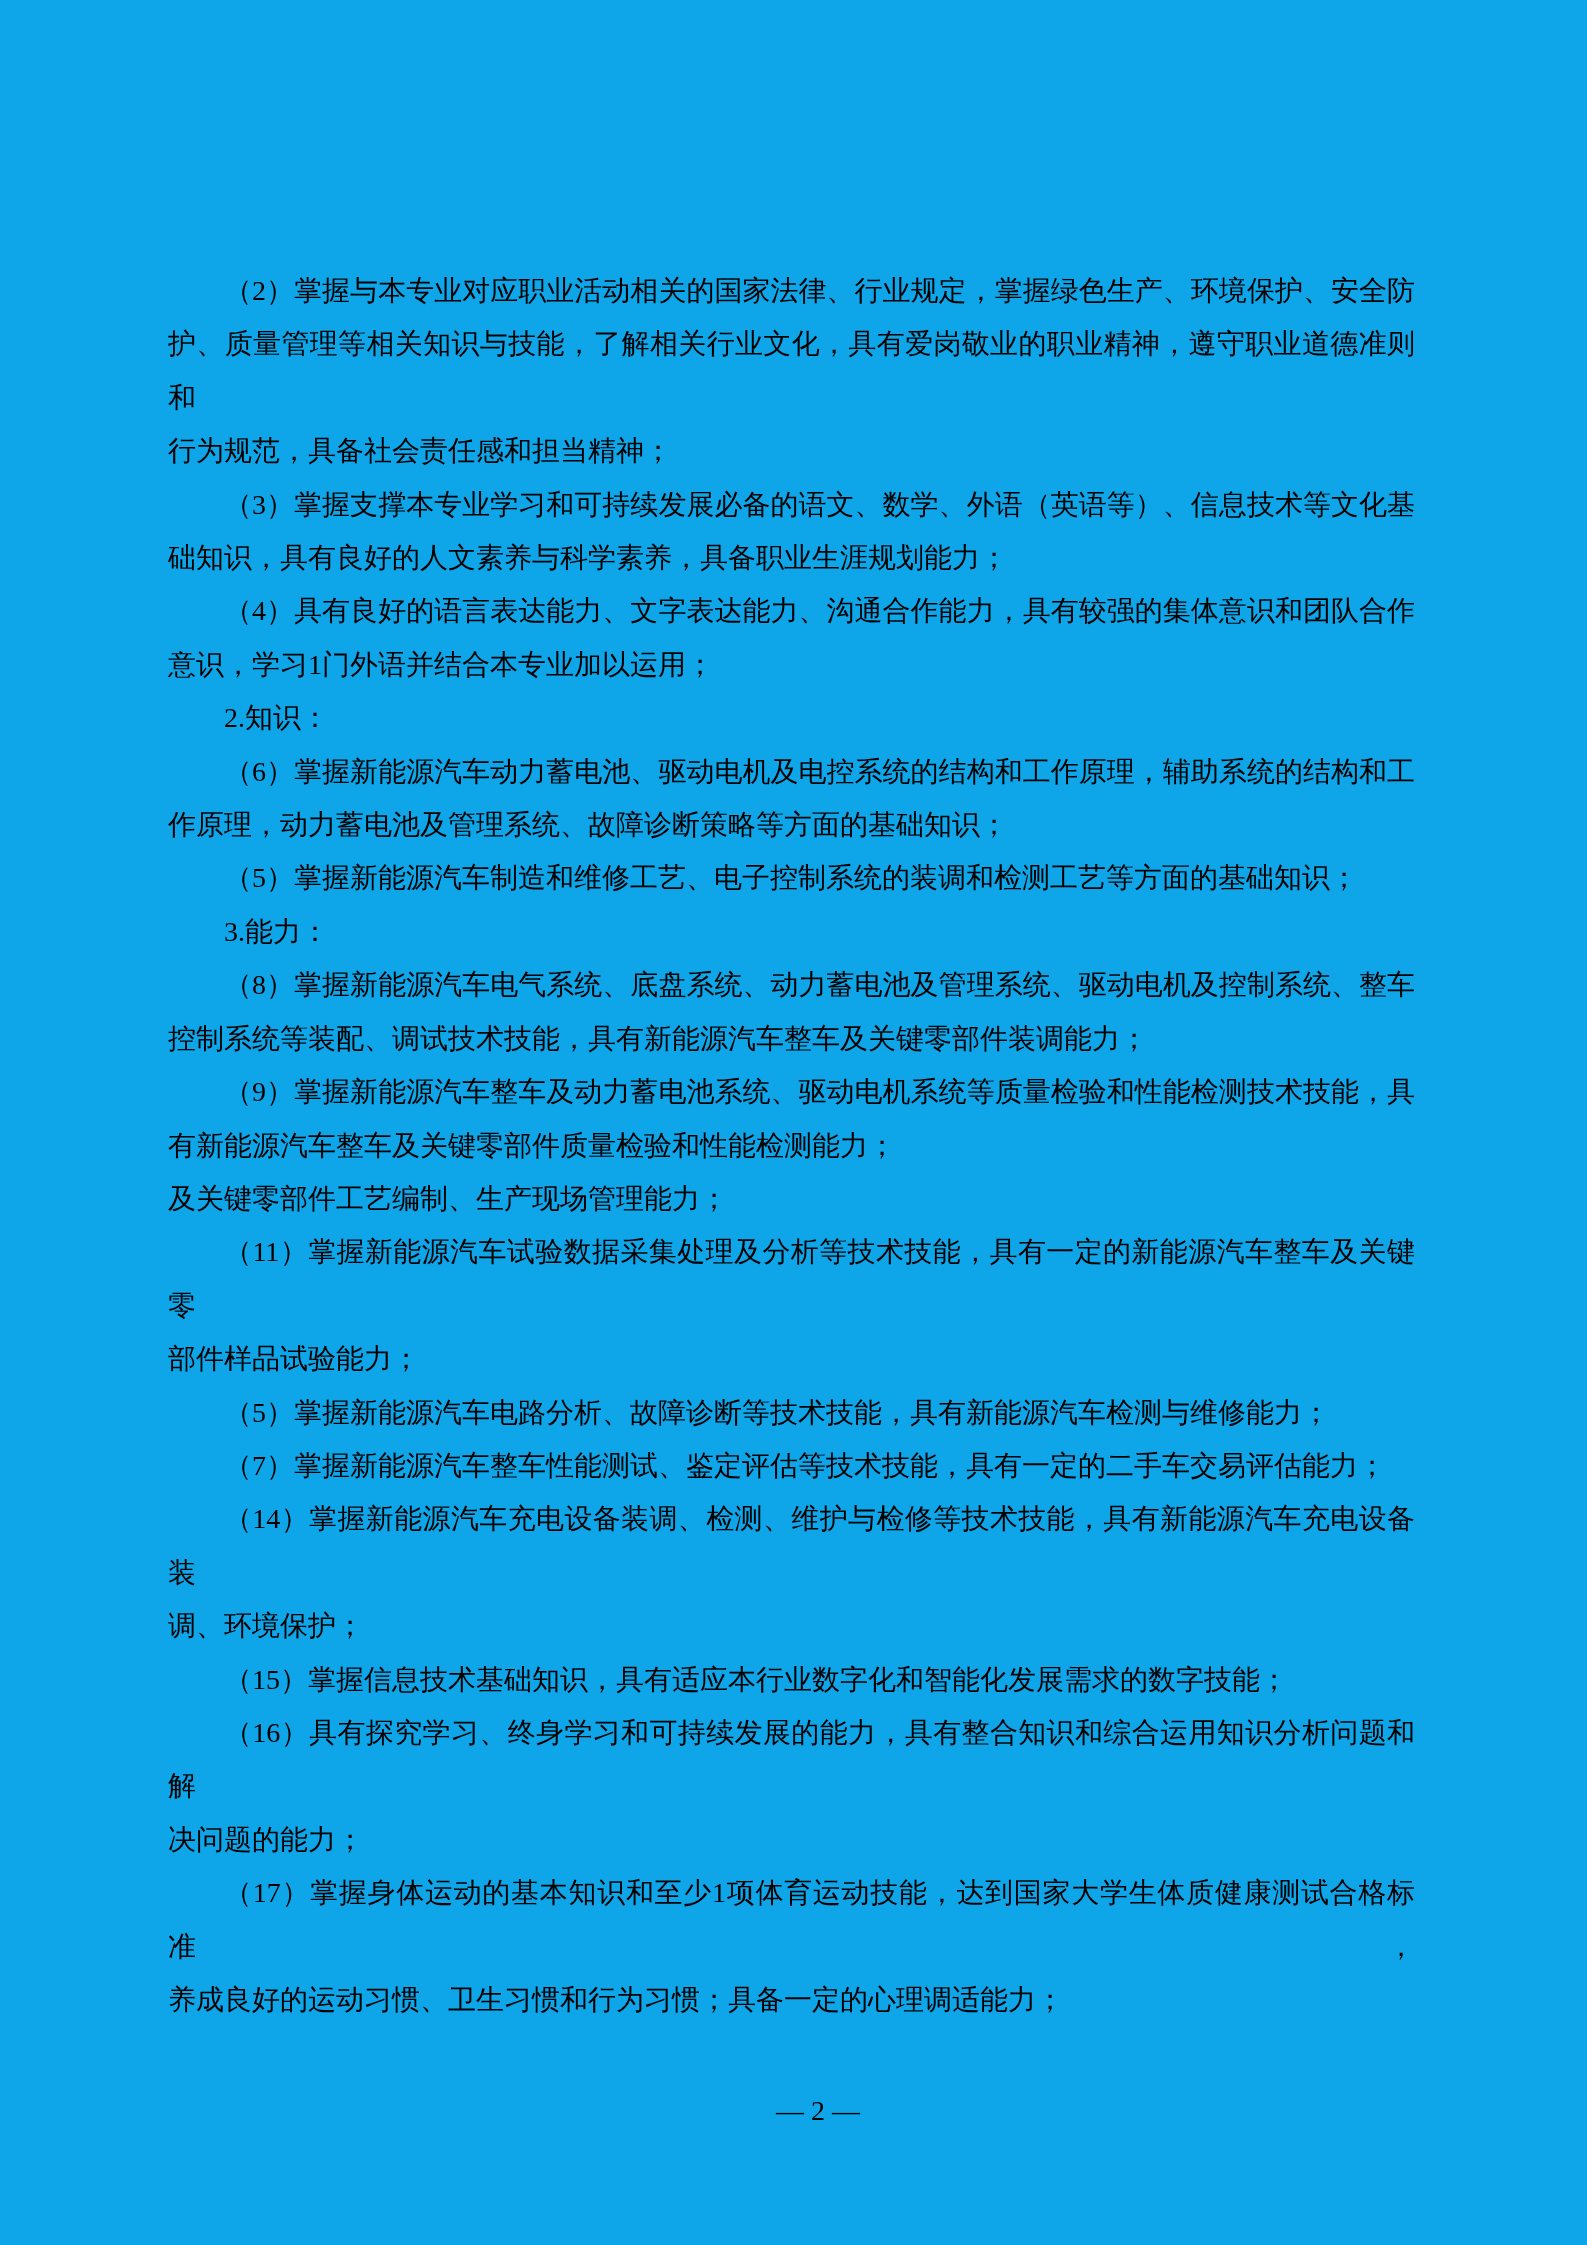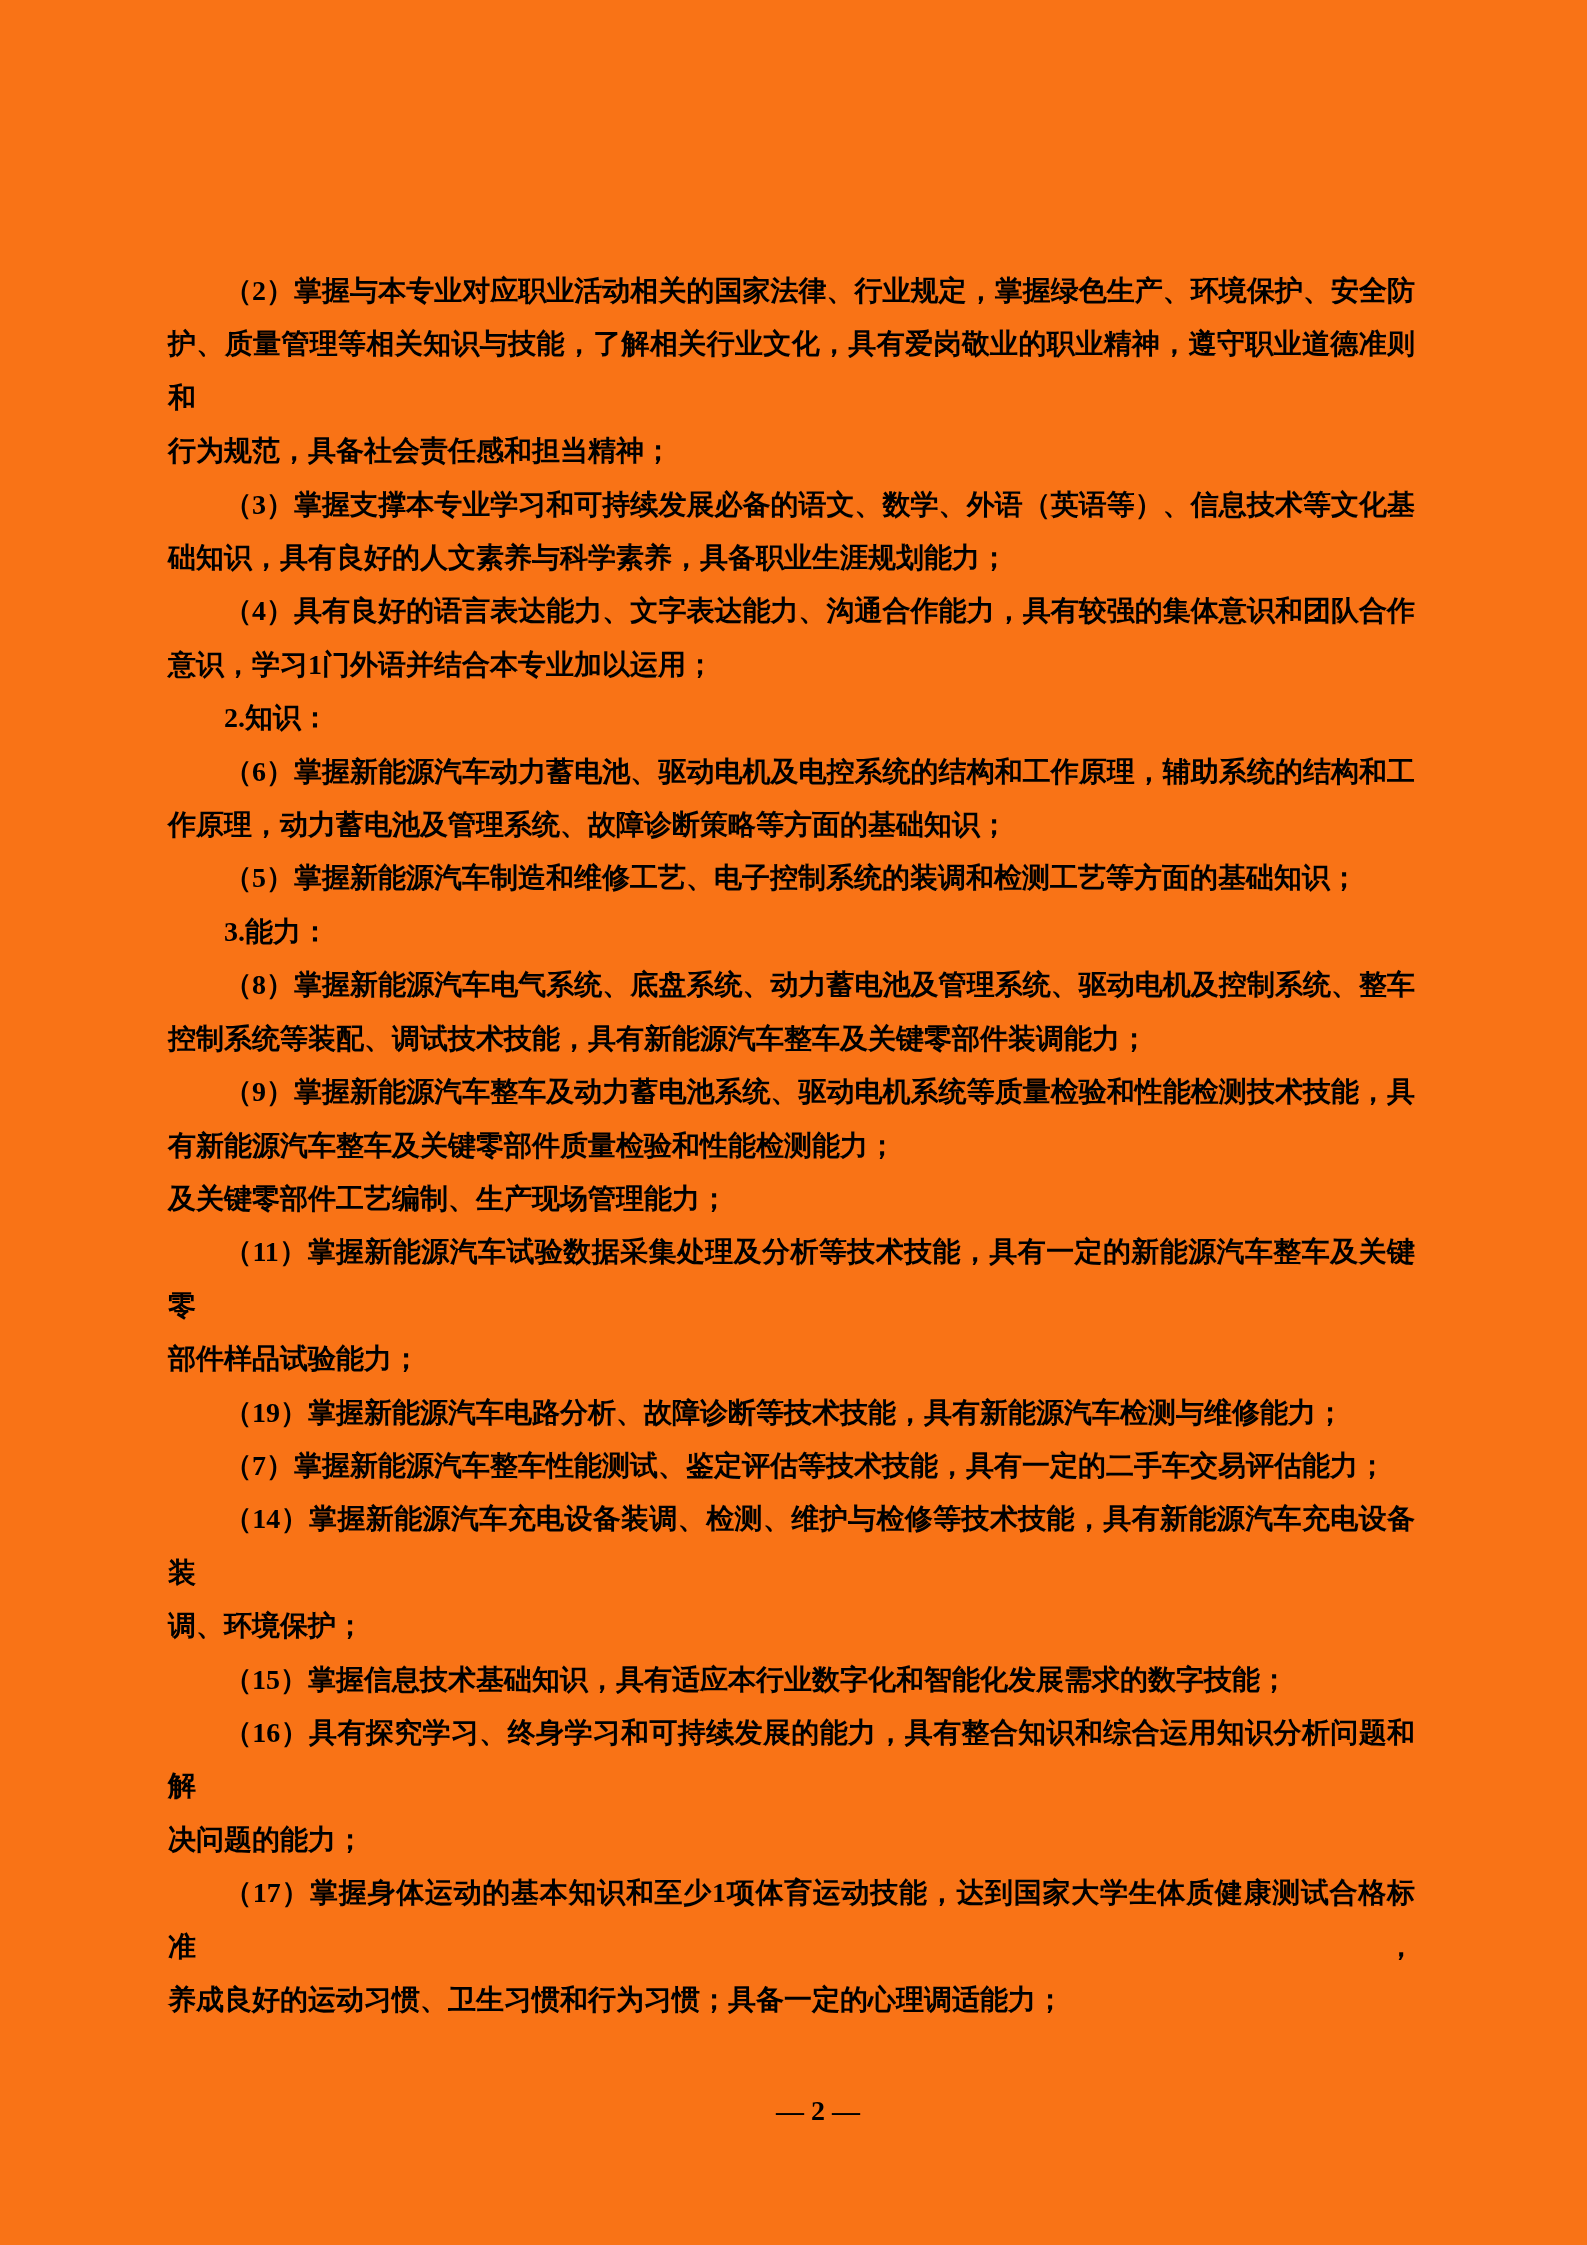--- a/index.html
+++ b/index.html
@@ -11,22 +11,21 @@
     height: 2245px;
     background: #ffffff;
     position: relative;
     overflow: hidden;
     font-family: "Liberation Serif", "DejaVu Serif", serif;
     color: #000000;
   }
   .page {
     position: absolute;
     inset: 0;
-    background: #f97316;
-    font-weight: bold;
+    background: #0ea5e9;
   }
   .content {
     position: absolute;
     left: 168px;
     top: 264px;
     width: 1247px;
     font-size: 28px;
     line-height: 53.4px;
     letter-spacing: 0;
   }
@@ -96,21 +95,21 @@
         <div class="line para-last">有新能源汽车整车及关键零部件质量检验和性能检测能力；</div>
       </div>
       <div class="para">
         <div class="line para-last">及关键零部件工艺编制、生产现场管理能力；</div>
       </div>
       <div class="para">
         <div class="line para-first">（11）掌握新能源汽车试验数据采集处理及分析等技术技能，具有一定的新能源汽车整车及关键零</div>
         <div class="line para-last">部件样品试验能力；</div>
       </div>
       <div class="para">
-        <div class="line para-first para-last">（19）掌握新能源汽车电路分析、故障诊断等技术技能，具有新能源汽车检测与维修能力；</div>
+        <div class="line para-first para-last">（5）掌握新能源汽车电路分析、故障诊断等技术技能，具有新能源汽车检测与维修能力；</div>
       </div>
       <div class="para">
         <div class="line para-first para-last">（7）掌握新能源汽车整车性能测试、鉴定评估等技术技能，具有一定的二手车交易评估能力；</div>
       </div>
       <div class="para">
         <div class="line para-first">（14）掌握新能源汽车充电设备装调、检测、维护与检修等技术技能，具有新能源汽车充电设备装</div>
         <div class="line para-last">调、环境保护；</div>
       </div>
       <div class="para">
         <div class="line para-first para-last">（15）掌握信息技术基础知识，具有适应本行业数字化和智能化发展需求的数字技能；</div>

